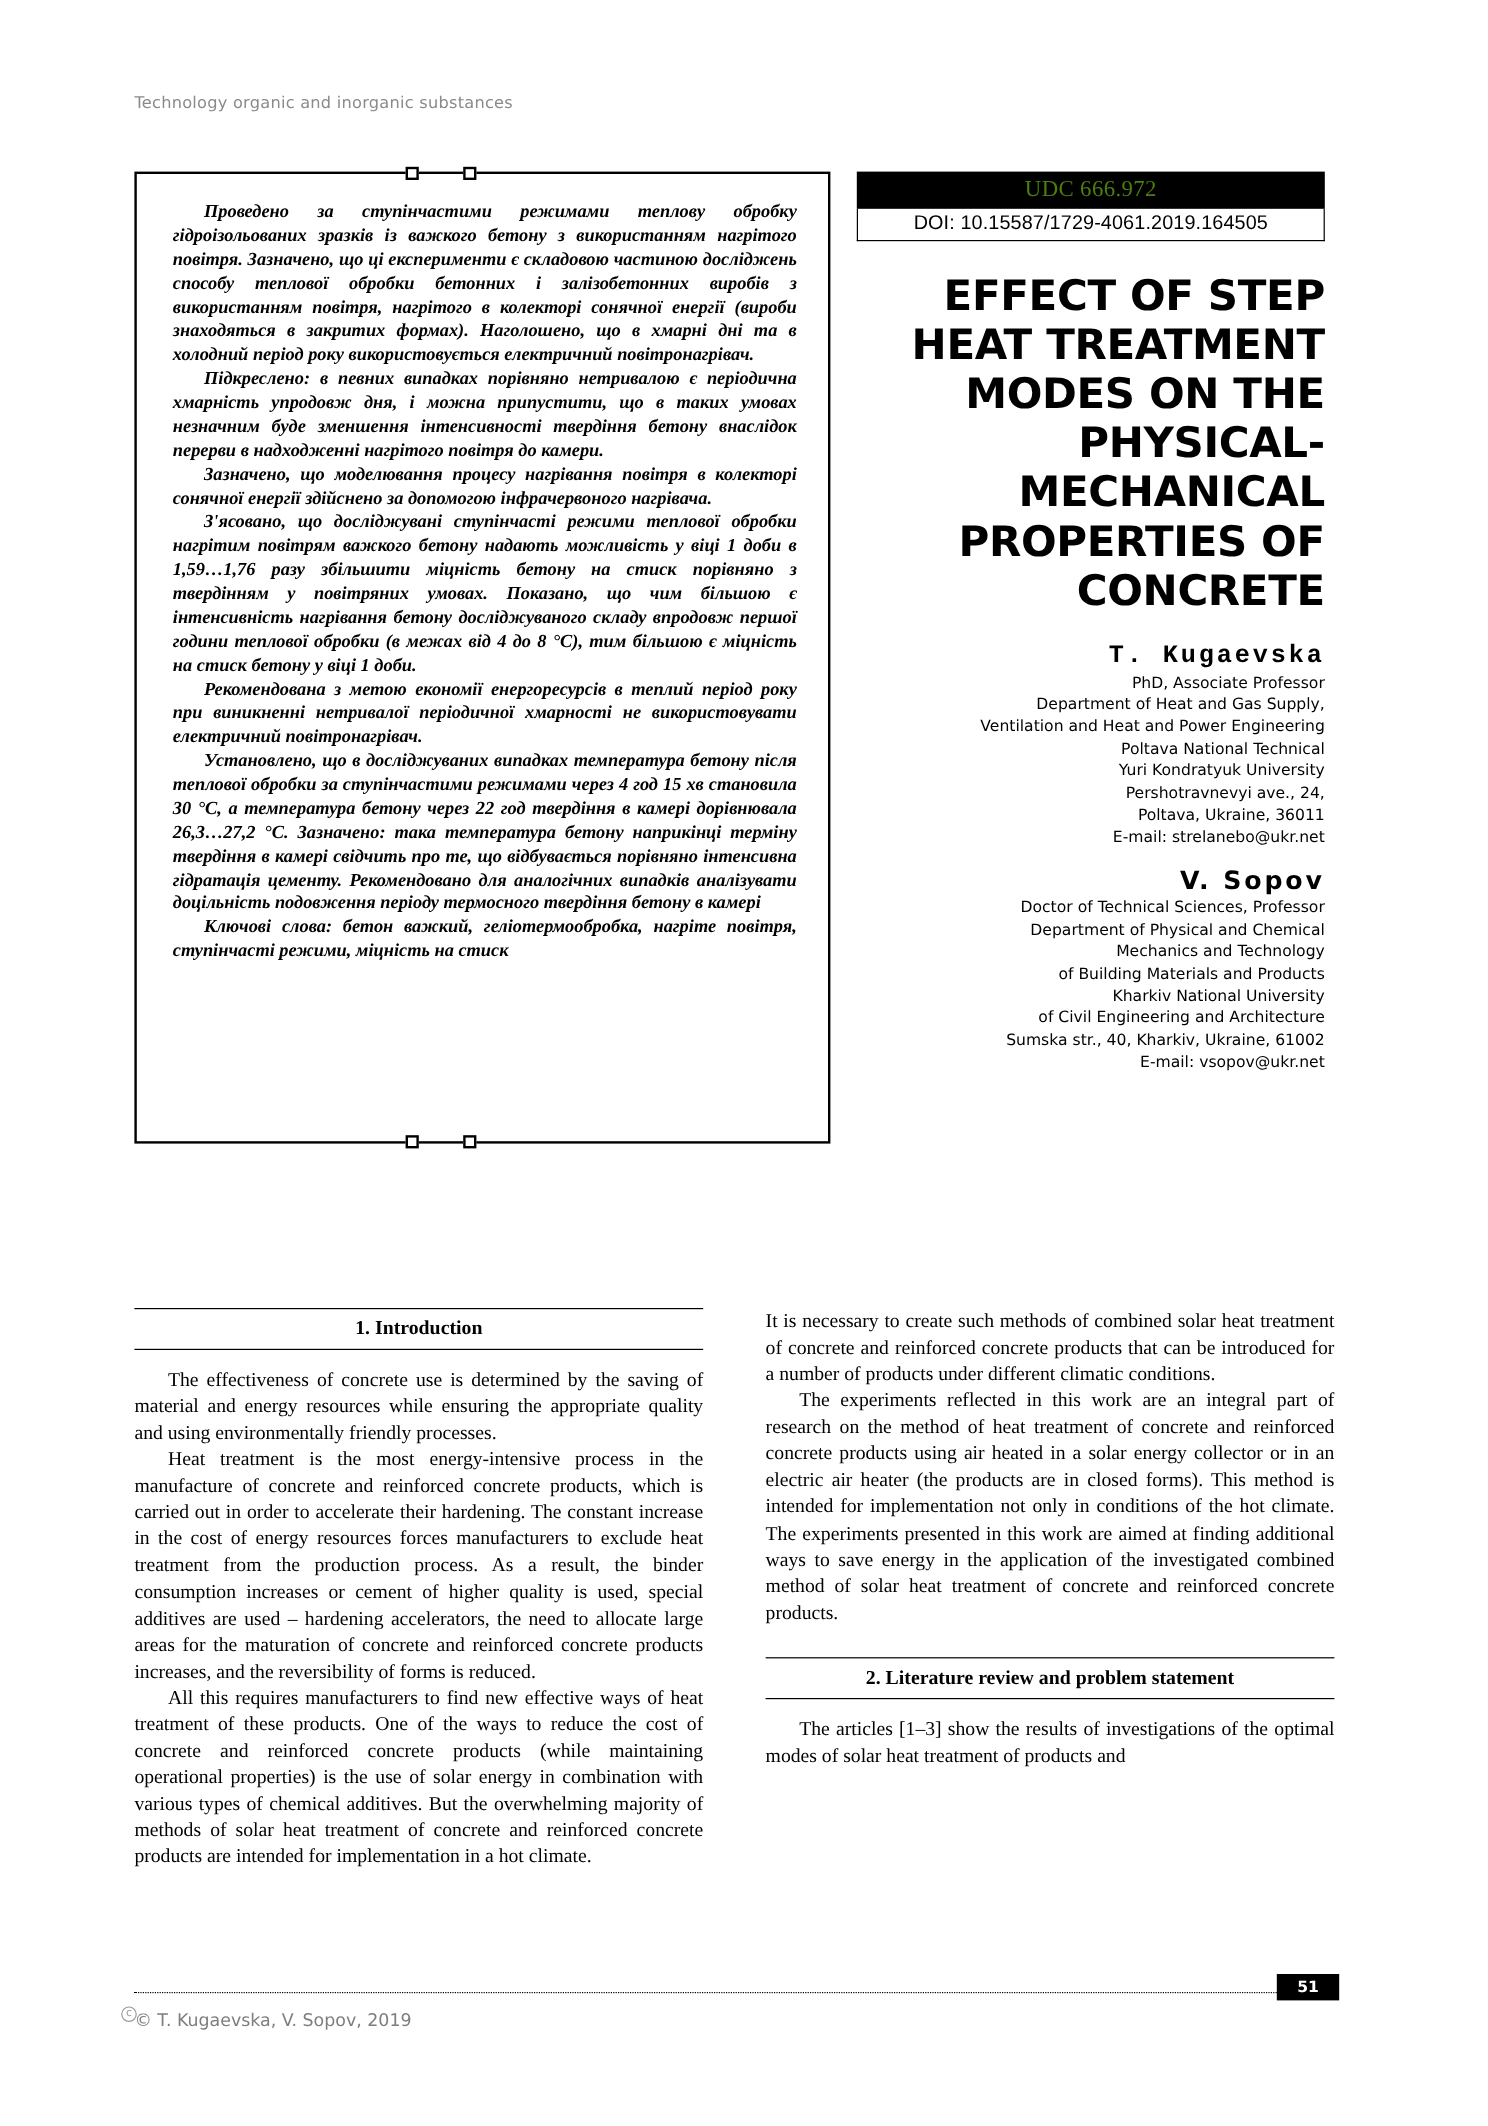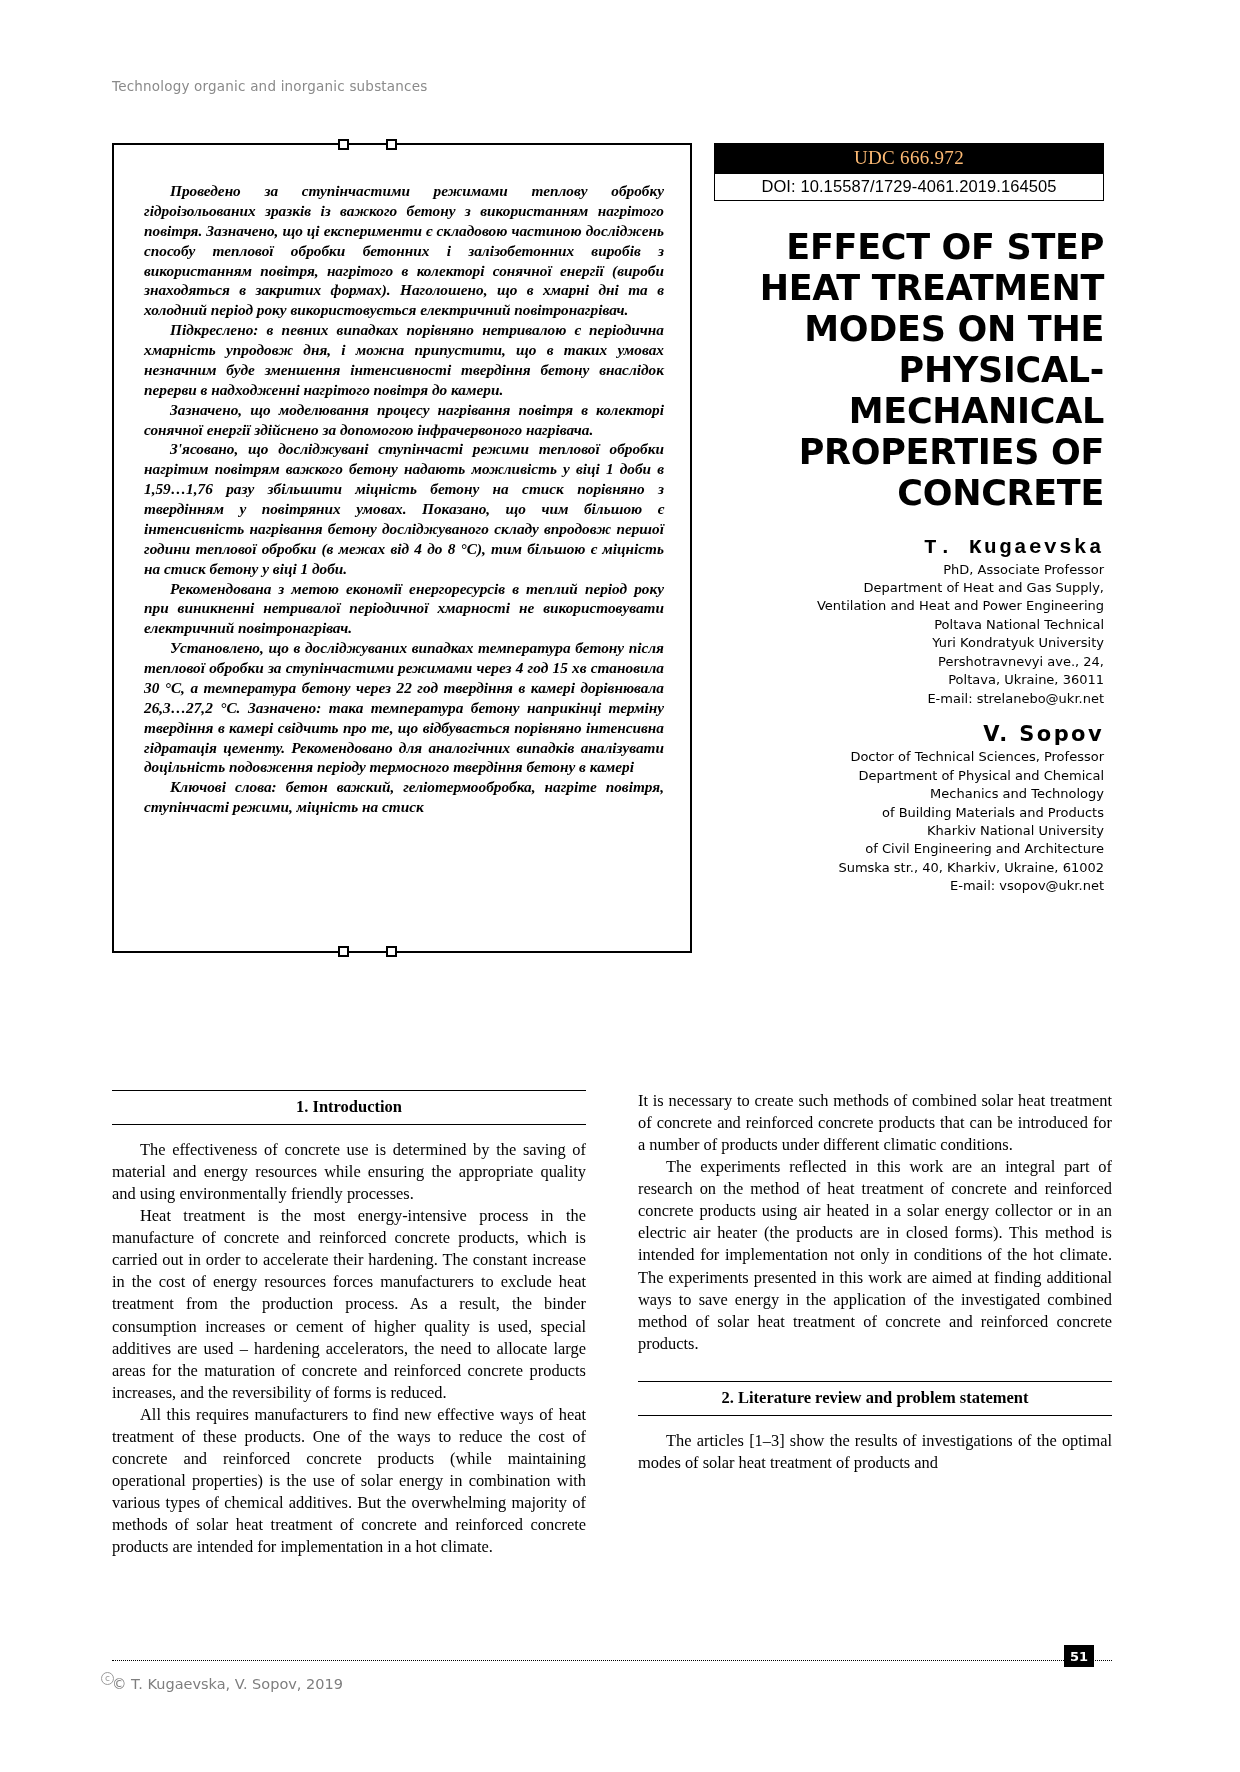--- a/index.html
+++ b/index.html
@@ -36,21 +36,21 @@
   .abstract-box {
     position: absolute;
     left: 112px;
     top: 143px;
     width: 580px;
     height: 810px;
     border: 2px solid #000;
     box-sizing: border-box;
   }
   .abstract-inner {
-    padding: 36px 26px 10px 30px;
+    padding: 22px 26px 10px 30px;
     font-family: "Liberation Serif", serif;
     font-style: italic;
     font-weight: bold;
     font-size: 15.3px;
     line-height: 1.30;
     text-align: justify;
   }
   .abstract-inner p {
     margin: 0 0 0 0;
     text-indent: 26px;
@@ -70,21 +70,21 @@
   
   .right-col {
     position: absolute;
     left: 714px;
     top: 143px;
     width: 390px;
     text-align: right;
   }
   .udc-bar {
     background: #000;
-    color: #fdba74;
+    color: #4d7c0f;
     font-family: "Liberation Serif", serif;
     font-size: 19px;
     text-align: center;
     padding: 4px 0 5px 0;
     letter-spacing: 0.3px;
   }
   .doi-bar {
     border: 1.5px solid #000;
     border-top: none;
     font-family: Liberation Sans, sans-serif;
@@ -176,21 +176,21 @@
     top: 1676px;
     font-family: "DejaVu Sans", sans-serif;
     font-size: 14.5px;
     color: #7e7e7e;
     text-align: center;
   }
   .page-num {
     position: absolute;
     left: 1064px;
     top: 1645px;
-    width: 30px;
+    width: 52px;
     height: 22px;
     background: #000;
     color: #fff;
     font-family: "DejaVu Sans", sans-serif;
     font-weight: bold;
     font-size: 13px;
     display: flex;
     align-items: center;
     justify-content: center;
   }

